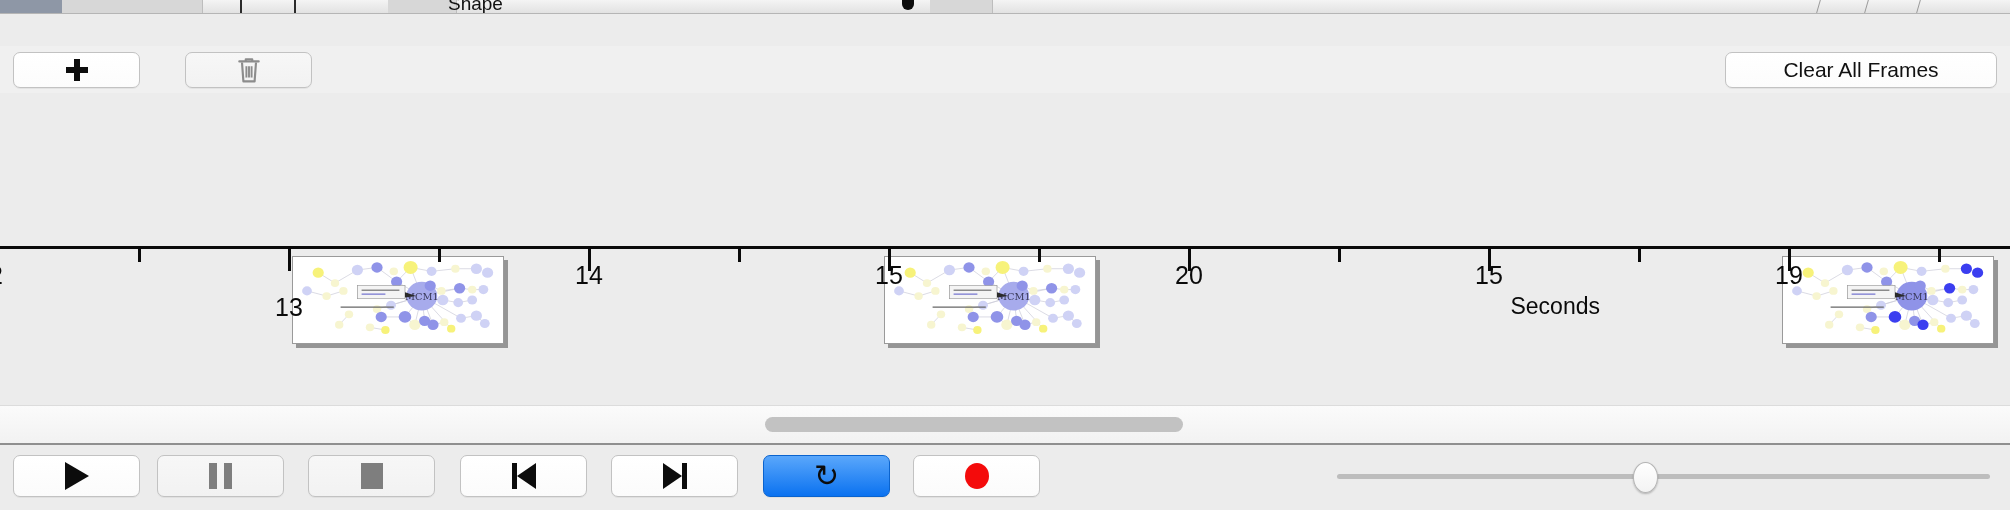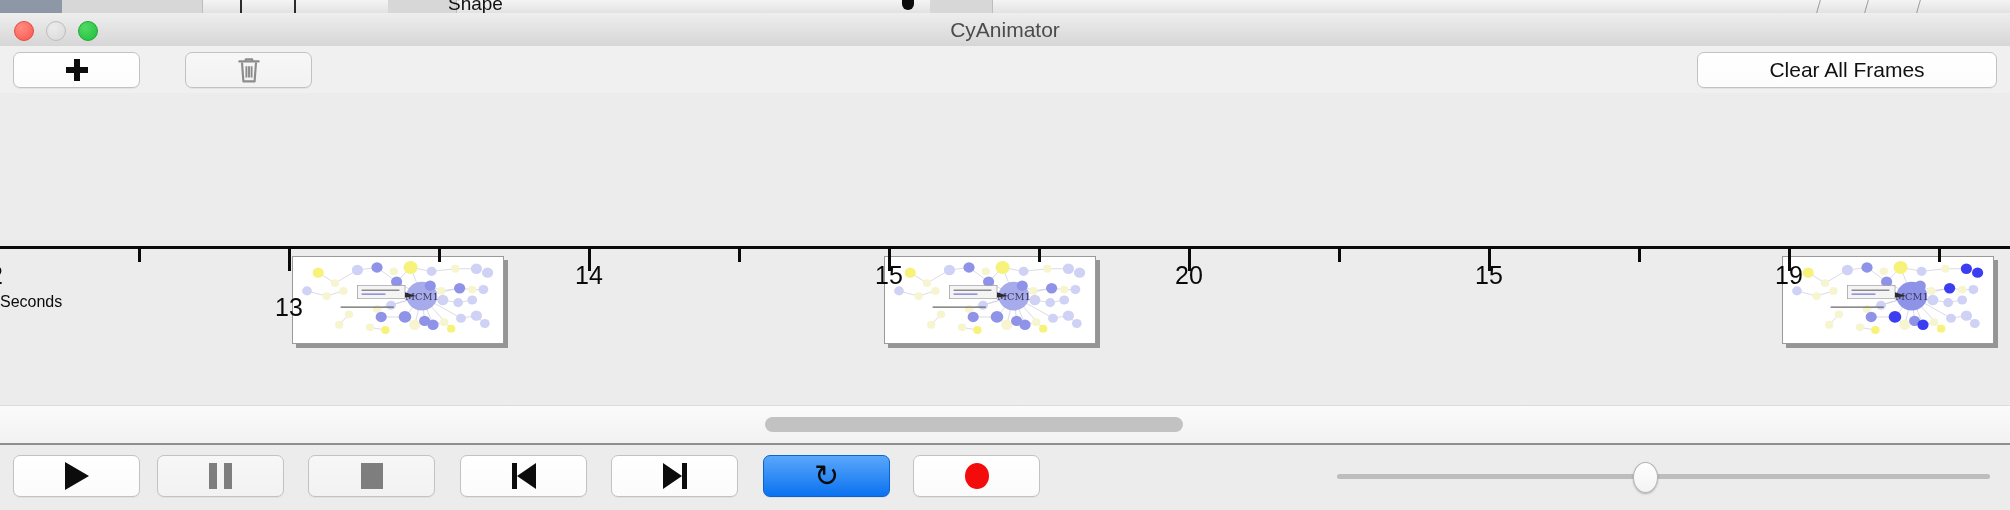--- a/index.html
+++ b/index.html
@@ -100,21 +100,21 @@
     border: 1px solid #c2c2c2;
     border-radius: 7px;
     display: flex; align-items: center; justify-content: center;
     box-shadow: 0 1px 0 rgba(0,0,0,0.05);
   }
   .tbtn.enabled  { background: linear-gradient(#ffffff, #fcfcfc); }
   .tbtn.disabled { background: linear-gradient(#f7f7f7, #f2f2f2); }
 
   .btn-add    { left: 13px;  top: 6px; width: 127px; height: 36px; }
   .btn-del    { left: 185px; top: 6px; width: 127px; height: 36px; }
-  .btn-clear  { right: 13px; top: 6px; width: 300px; height: 36px;
+  .btn-clear  { right: 13px; top: 6px; width: 272px; height: 36px;
                 font-size: 21px; color: #111; border-radius: 7px; }
 
   .plus-icon {
     position: relative; width: 24px; height: 24px;
   }
   .plus-icon::before, .plus-icon::after {
     content: ""; position: absolute; background: #0d0d0d;
   }
   .plus-icon::before { left: 9px; top: 1px;  width: 6px; height: 22px; }
   .plus-icon::after  { left: 1px; top: 9px;  width: 22px; height: 6px; }
@@ -156,22 +156,22 @@
     position: absolute;
     font-size: 25px;
     color: #0a0a0a;
     text-align: center;
     transform: translateX(-50%);
     white-space: nowrap;
   }
   .axis-title {
     position: absolute;
     width: 1600px;
-    text-align: left;
-    font-size: 16px;
+    text-align: right;
+    font-size: 23px;
     color: #0a0a0a;
   }
 
   
   .scrollzone {
     position: absolute; left: 0; top: 405px;
     width: 2010px; height: 40px;
     background: linear-gradient(#fbfbfb, #f2f2f2);
     border-top: 1px solid #dcdcdc;
     border-bottom: 2px solid #8f8f8f;
@@ -262,28 +262,20 @@
     <div class="tickmark" style="left:294px;"></div>
     <div class="seg" style="left:388px; width:68px;"></div>
     <div class="ghost-text" style="left:448px;">Shape</div>
     <div class="blackblob" style="left:902px;"></div>
     <div class="seg" style="left:930px; width:62px;"></div>
     <div class="slant" style="left:1818px;"></div>
     <div class="slant" style="left:1866px;"></div>
     <div class="slant" style="left:1918px;"></div>
   </div>
 
-  <div class="titlebar">
-    <div class="traffic">
-      <div class="light red"></div>
-      <div class="light amber"></div>
-      <div class="light green"></div>
-    </div>
-    <div class="win-title">CyAnimator</div>
-  </div>
 
   <div class="toolbar">
 
     <div class="tbtn enabled btn-add">
       <span class="plus-icon"></span>
     </div>
 
     <div class="tbtn disabled btn-del">
       <svg class="trash-icon" viewBox="0 0 24 26">
         <path d="M3 5 H21" stroke="#8c8c8c" stroke-width="2" fill="none" stroke-linecap="round"></path>

